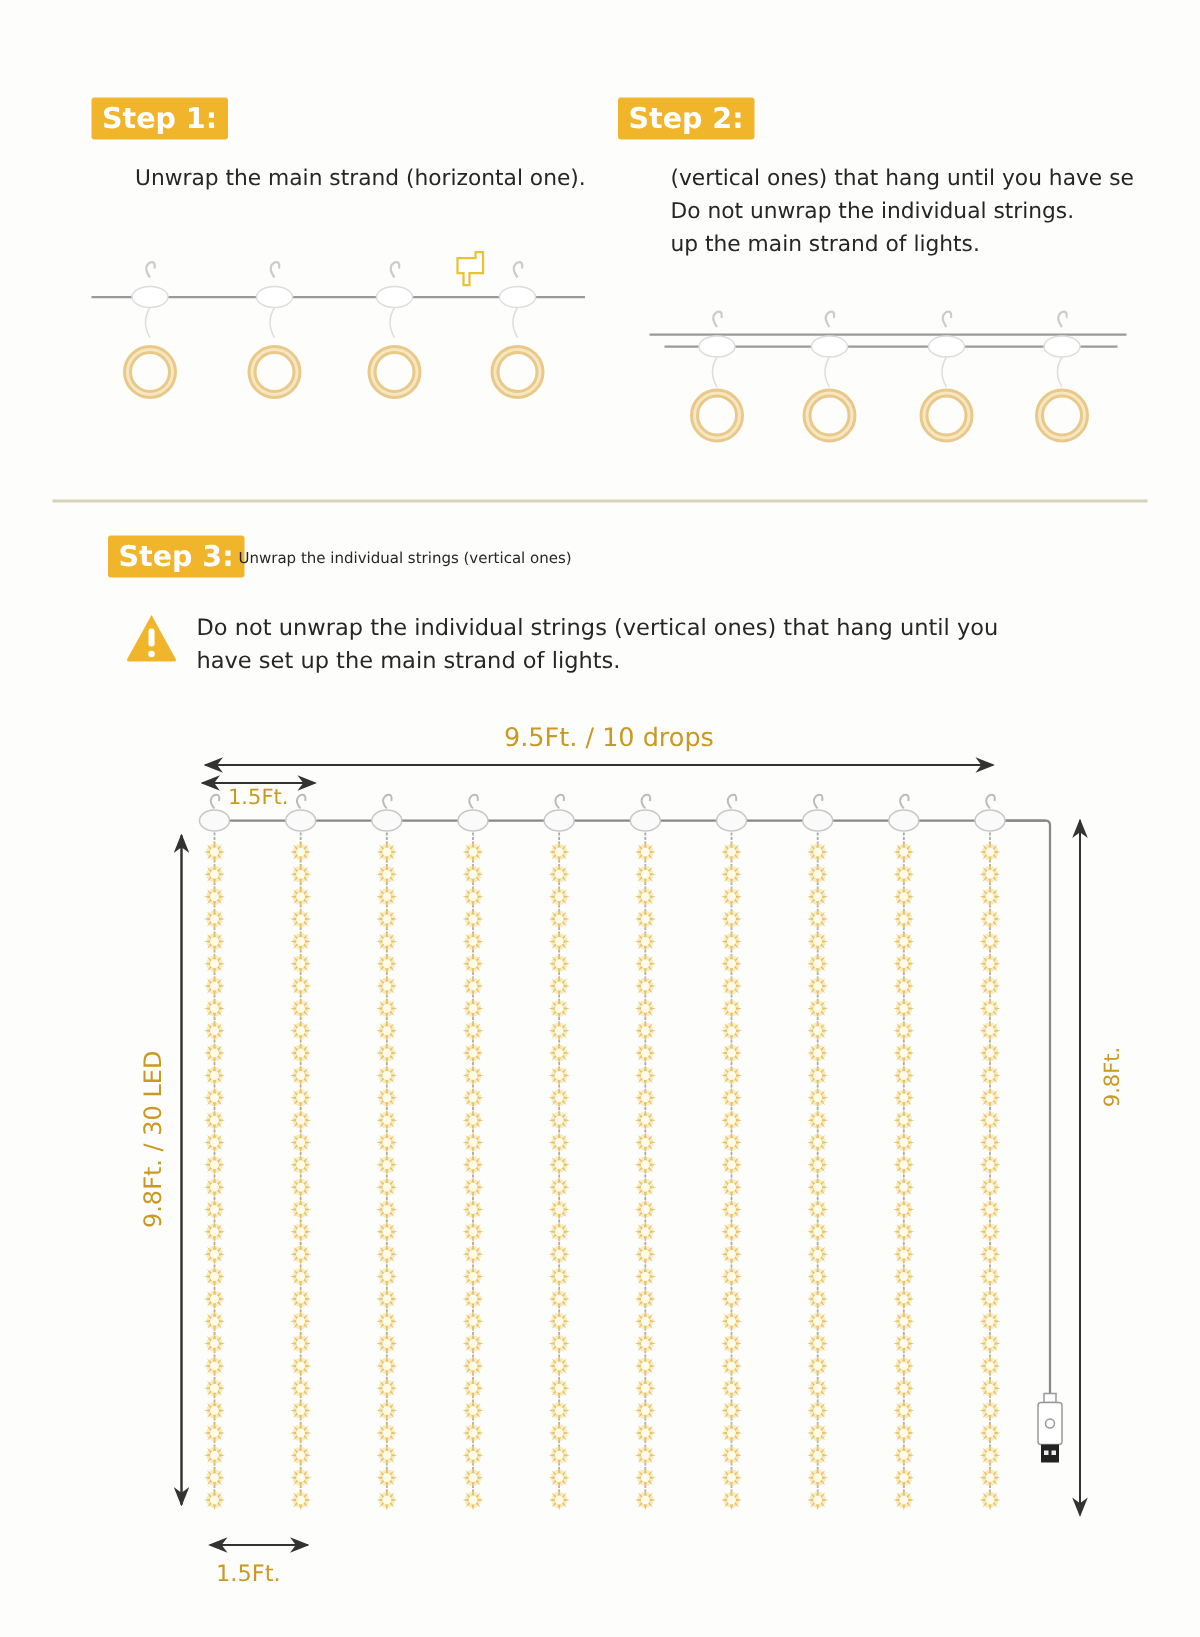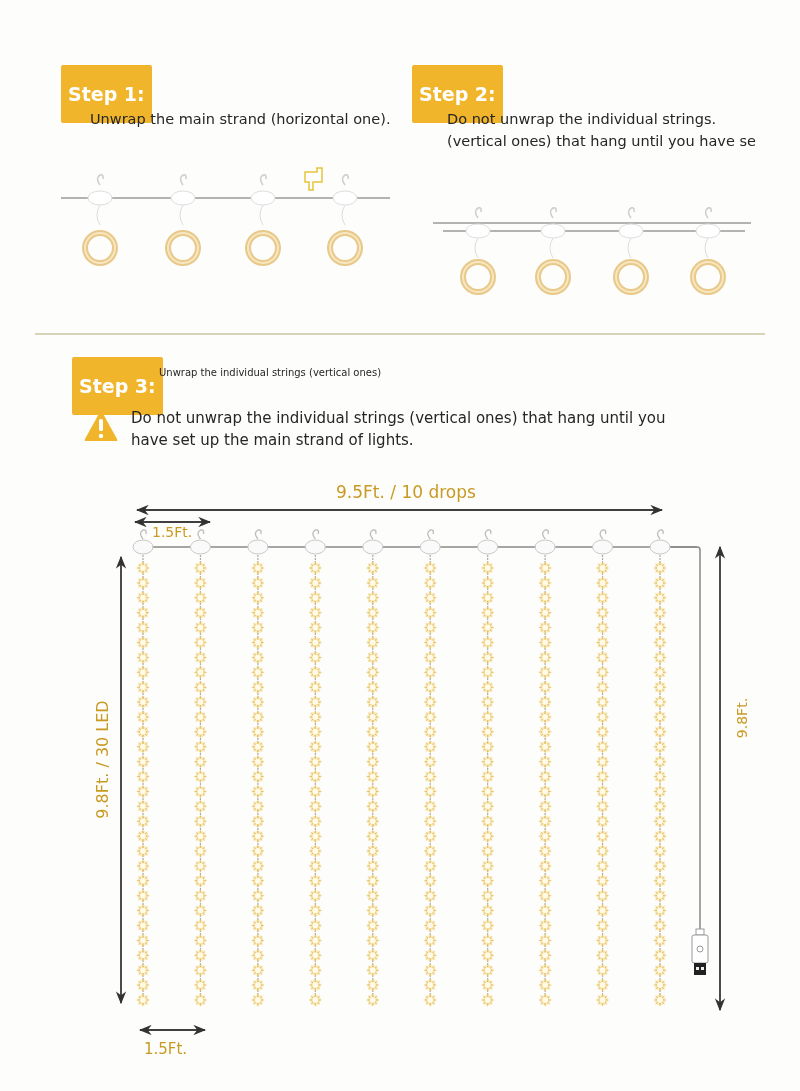--- a/index.html
+++ b/index.html
@@ -1,34 +1,35 @@
 <!DOCTYPE html>
 <html><head>
 <meta charset="utf-8">
 <style>
   html, body { margin:0; padding:0; }
   body { width:800px; height:1091px; background:#fdfdfc; position:relative; overflow:hidden;
          font-family:"DejaVu Sans", "Liberation Sans", sans-serif; color:#2a2a2a; }
   .badge { position:absolute; background:#f0b52a; color:#fff; font-weight:bold; font-size:19px;
-           padding:18px 7px; border-radius:2px; line-height:22px; }
+           padding:3px 7px; border-radius:2px; line-height:22px; }
   .txt { position:absolute; font-size:14.5px; line-height:22px; color:#262626; }
   .divider { position:absolute; left:35px; top:333px; width:730px; height:2px; background:#d8d2b8; }
   .dim { position:absolute; color:#c99a22; font-size:16px; }
   svg { position:absolute; left:0; top:0; }
 </style>
 </head>
 <body>
 
 <div class="badge" style="left:61px;top:65px;">Step 1:</div>
 <div class="txt" style="left:67px;top:108px;margin-left:23px;">Unwrap the main strand (horizontal one).</div>
 
 <div class="badge" style="left:412px;top:65px;">Step 2:</div>
 <div class="txt" style="left:447px;top:108px;">
+  <div>(vertical ones) that hang until you have se</div>
   <div>Do not unwrap the individual strings.</div>
-  <div>(vertical ones) that hang until you have se</div>
+  <div>up the main strand of lights.</div>
 </div>
 
 <svg width="800" height="1091" viewBox="0 0 800 1091" style="pointer-events:none">
   <line x1="61" y1="198" x2="390" y2="198" stroke="#9a9a9a" stroke-width="1.5"></line>
   <g>
     <g transform="translate(100,0)">
       <path d="M0,185 q-5,-7 0,-10 q4,-1 3,4" fill="none" stroke="#ccc" stroke-width="1.5"></path>
       <ellipse cx="0" cy="198" rx="12" ry="7" fill="#fff" stroke="#ddd"></ellipse>
       <path d="M0,205 q-6,10 0,20" fill="none" stroke="#ddd"></path>
       <circle cx="0" cy="248" r="15" fill="none" stroke="#e8c98a" stroke-width="6"></circle>

